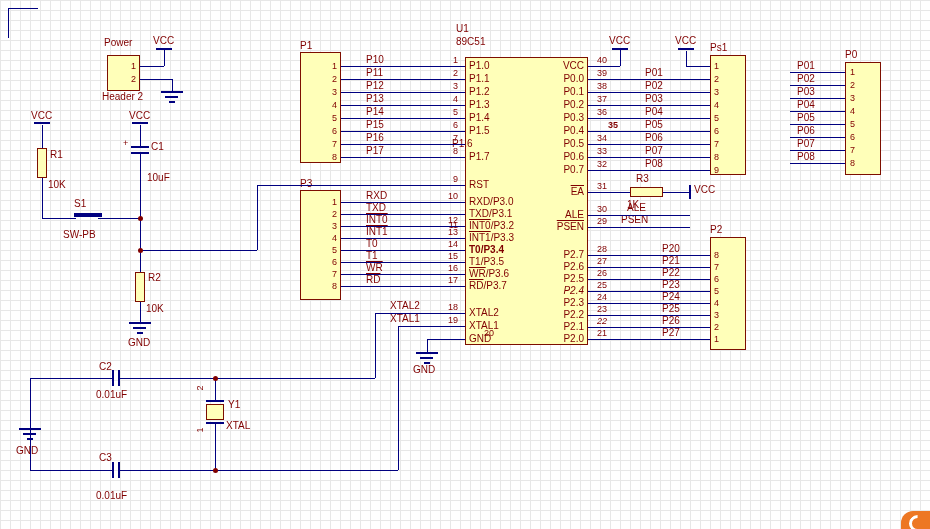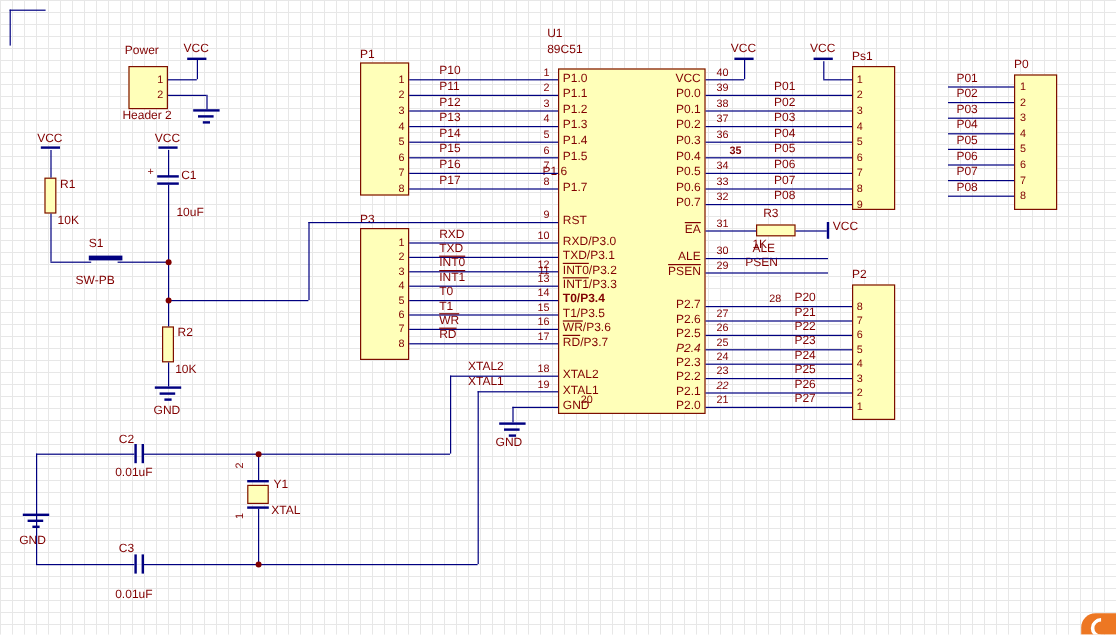--- a/index.html
+++ b/index.html
@@ -217,21 +217,21 @@
     <div class="lbl num" style="left: 597px; top: 146px;">33</div>
     <div class="lbl ar" style="left: 470px; top: 165px; width: 114px;">P0.7</div>
     <div class="lbl num" style="left: 597px; top: 159px;">32</div>
     <div class="lbl ar" style="left: 470px; top: 187px; width: 114px;"><span class="ov">EA</span></div>
     <div class="lbl num" style="left: 597px; top: 181px;">31</div>
     <div class="lbl ar" style="left: 470px; top: 210px; width: 114px;">ALE</div>
     <div class="lbl num" style="left: 597px; top: 204px;">30</div>
     <div class="lbl ar" style="left: 470px; top: 222px; width: 114px;"><span class="ov">PSEN</span></div>
     <div class="lbl num" style="left: 597px; top: 216px;">29</div>
     <div class="lbl ar" style="left: 470px; top: 250px; width: 114px;">P2.7</div>
-    <div class="lbl num" style="left: 597px; top: 244px; margin-left: 44px;">28</div>
+    <div class="lbl num" style="left: 597px; top: 244px;">28</div>
     <div class="lbl ar" style="left: 470px; top: 262px; width: 114px;">P2.6</div>
     <div class="lbl num" style="left: 597px; top: 256px;">27</div>
     <div class="lbl ar" style="left: 470px; top: 274px; width: 114px;">P2.5</div>
     <div class="lbl num" style="left: 597px; top: 268px;">26</div>
     <div class="lbl ar" style="left: 470px; top: 286px; width: 114px; font-style: italic;">P2.4</div>
     <div class="lbl num" style="left: 597px; top: 280px;">25</div>
     <div class="lbl ar" style="left: 470px; top: 298px; width: 114px;">P2.3</div>
     <div class="lbl num" style="left: 597px; top: 292px;">24</div>
     <div class="lbl ar" style="left: 470px; top: 310px; width: 114px;">P2.2</div>
     <div class="lbl num" style="left: 597px; top: 304px;">23</div>

